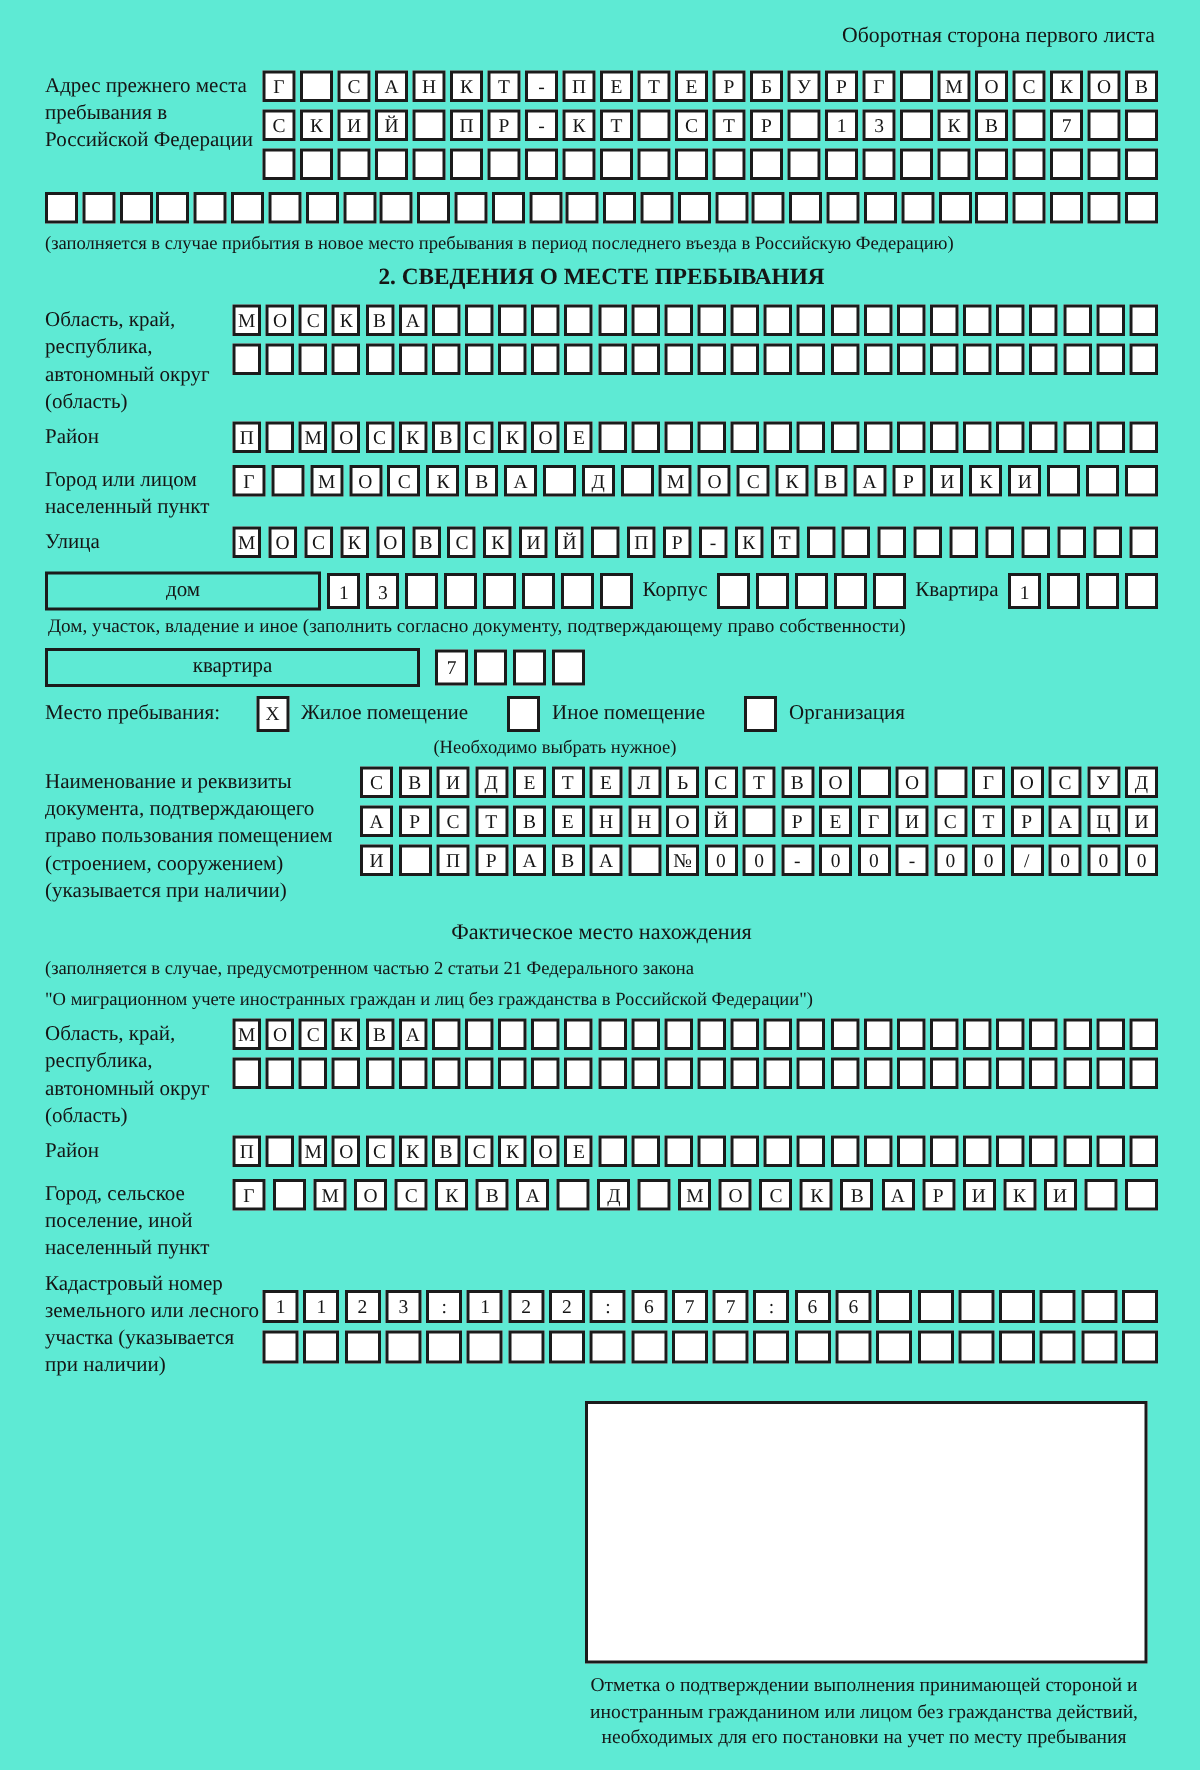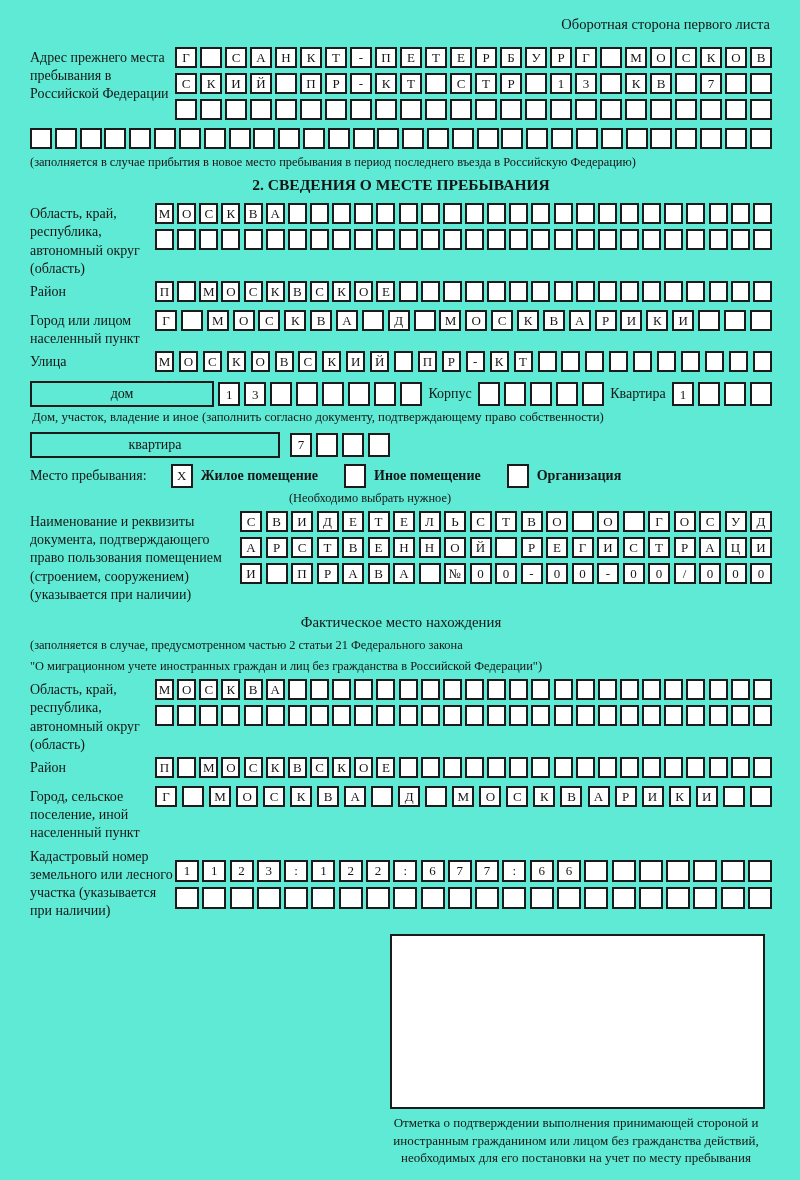--- a/index.html
+++ b/index.html
@@ -34,21 +34,21 @@
   .dom-row,.kvartira-row{display:flex;align-items:center;margin:4px 0 2px 0;}
   .dom-row{justify-content:space-between;}
   .named-box{
     box-sizing:border-box;border:2px solid #1b1b1b;height:26px;
     display:inline-flex;align-items:center;justify-content:center;font-size:14px;flex:none;
   }
   .dom-box{width:184px;}
   .kvartira-box{width:250px;margin-right:10px;}
   .mini-label{font-size:14px;flex:none;padding:0 2px;}
   .mesto-row{display:flex;align-items:center;margin:6px 0 2px 0;font-size:14px;}
-  .mesto-row .option-label{margin:0 26px 0 8px;font-weight:bold;}
+  .mesto-row .option-label{margin:0 26px 0 8px;}
   .mesto-row .mesto-label{margin-right:24px;}
   .mesto-caption{width:460px;margin-left:110px;text-align:center;}
   .doc-field{margin-top:4px;}
   .kadastr-rows{padding-top:14px;}
   .stamp-col{width:378px;margin-left:auto;margin-right:4px;margin-top:14px;}
   .stamp-box{box-sizing:border-box;width:375px;height:175px;border:2px solid #1b1b1b;background:#fff;}
   .stamp-caption{font-size:13px;text-align:center;line-height:1.35;margin-top:5px;width:392px;margin-left:-10px;}
 </style>
 </head>
 <body>

